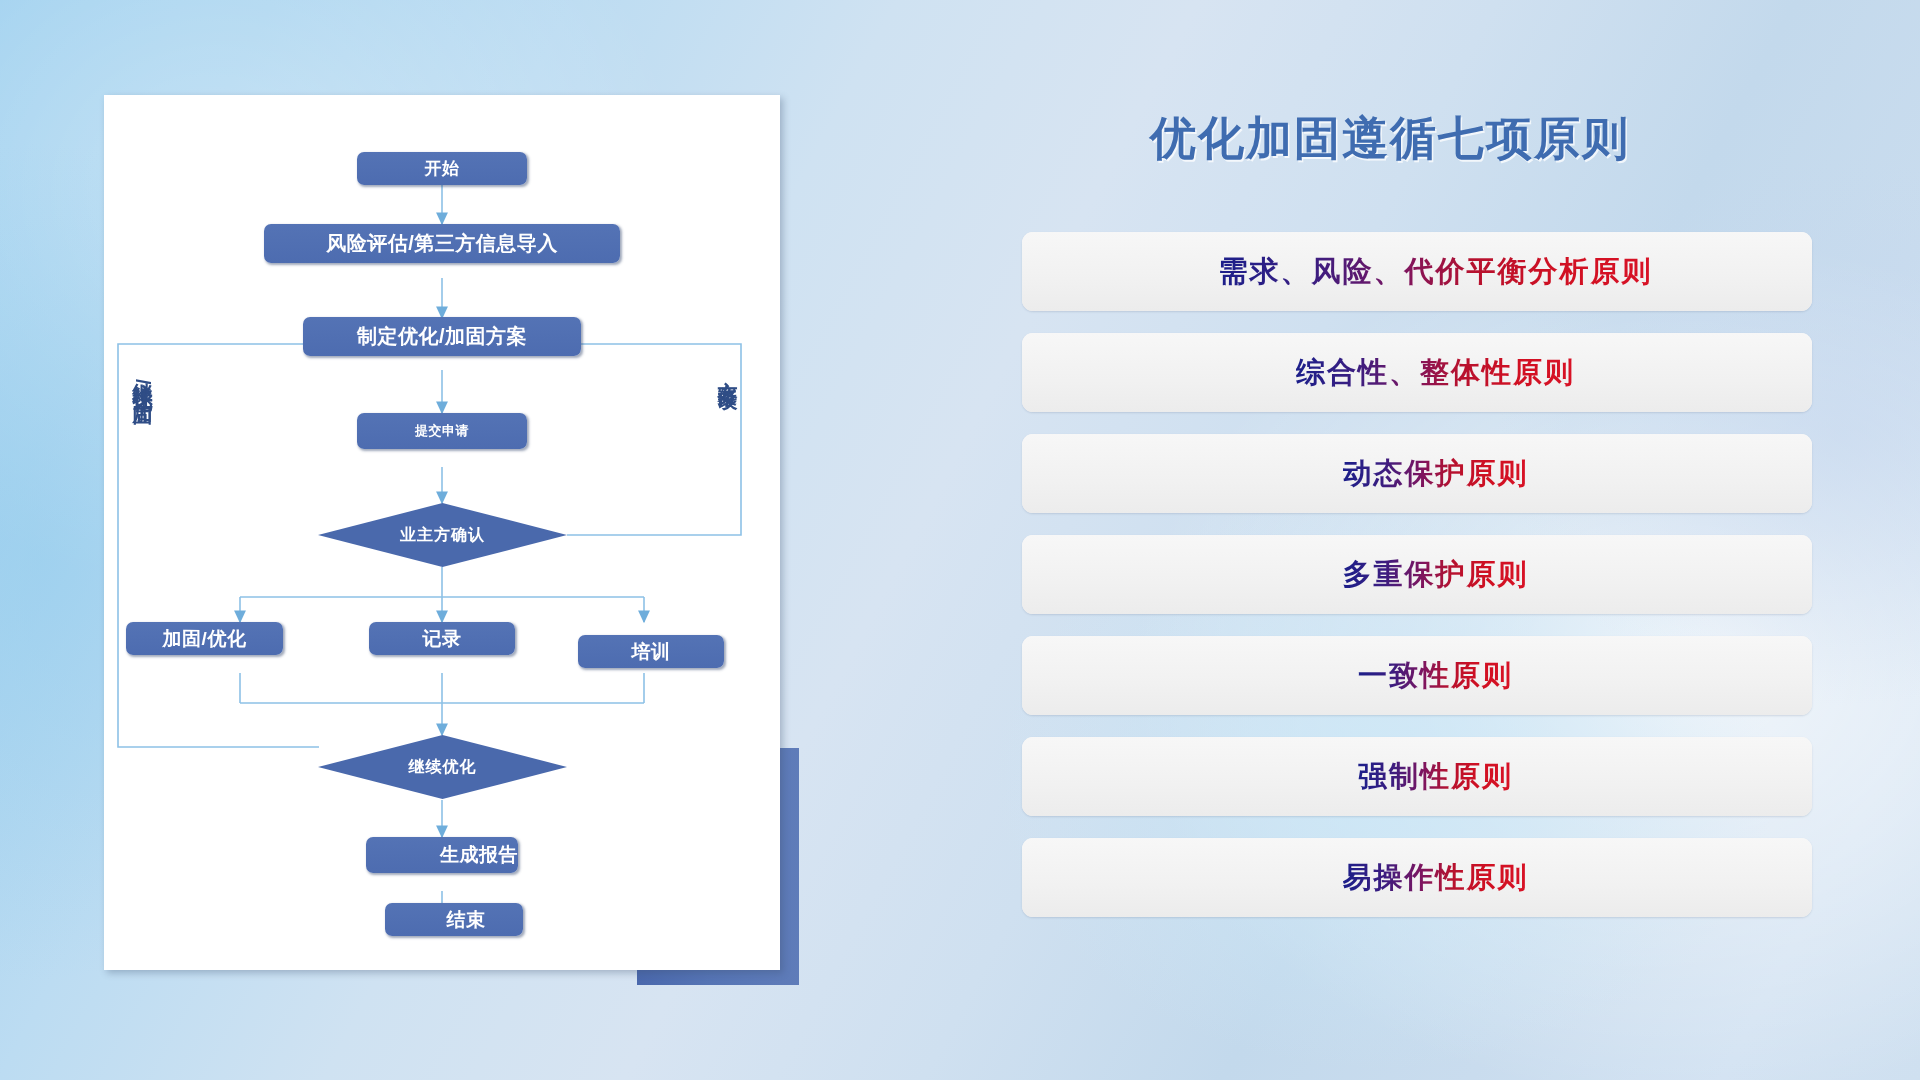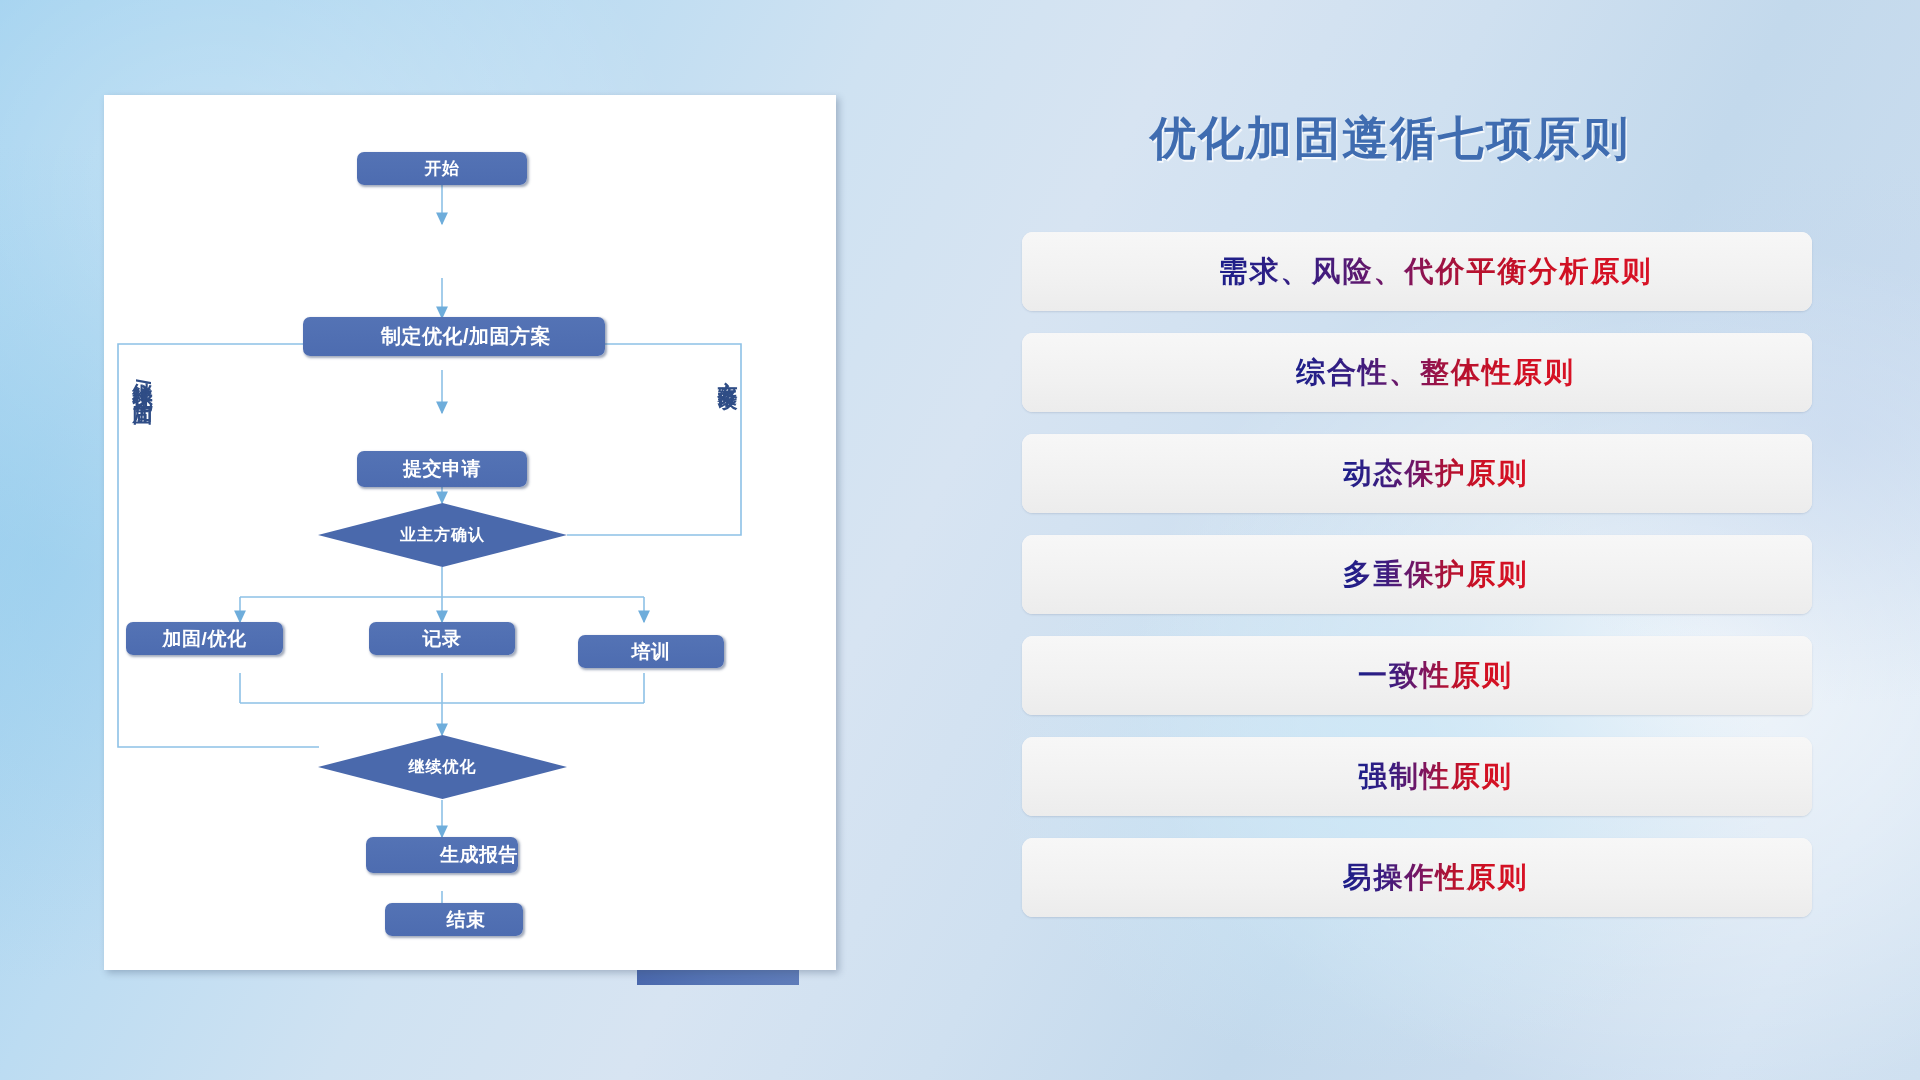--- a/index.html
+++ b/index.html
@@ -24,21 +24,21 @@
       radial-gradient(480px 380px at 96% 40%, rgba(196,214,238,.55) 0%, rgba(196,214,238,0) 72%),
       radial-gradient(420px 600px at 2% 52%, rgba(150,206,238,.55) 0%, rgba(150,206,238,0) 70%);
   }
 
   
   #accent-rect{
     position:absolute;left:637px;top:748px;width:162px;height:237px;
     background:linear-gradient(90deg,#4a68ac 0%,#5574b4 45%,#5f7cb9 100%);
   }
   #flow-card{
-    position:absolute;left:104px;top:95px;width:732px;height:875px;
+    position:absolute;left:104px;top:95px;width:676px;height:875px;
     background:#ffffff;
     box-shadow:3px 3px 7px rgba(60,80,110,.33);
   }
   #flow-svg{position:absolute;left:0;top:0;width:676px;height:875px;}
 
   .node{
     position:absolute;display:flex;align-items:center;justify-content:center;
     color:#ffffff;font-weight:bold;letter-spacing:.5px;
     background:linear-gradient(180deg,#5473b5 0%,#4d6cb0 100%);
     border-radius:7px;
@@ -133,26 +133,29 @@
       <path d="M338,705 L338,742" marker-end="url(#ar)"></path>
 
       <path d="M338,796 L338,831" marker-end="url(#ar)"></path>
     </g>
   </svg>
 
   <div class="node" style="left:253px;top:57px;width:170px;height:33px;font-size:17px;">
     <span>开始</span>
   </div>
 
-
-  <div class="node" style="left:199px;top:222px;width:278px;height:39px;font-size:20px;padding-left:24px;">
+  <div class="node" style="left:160px;top:129px;width:356px;height:39px;font-size:20px;">
+    <span>风险评估/第三方信息导入</span>
+  </div>
+
+  <div class="node" style="left:199px;top:222px;width:278px;height:39px;font-size:20px;">
     <span>制定优化/加固方案</span>
   </div>
 
-  <div class="node" style="left:253px;top:318px;width:170px;height:36px;font-size:19px;margin-top:38px;">
+  <div class="node" style="left:253px;top:318px;width:170px;height:36px;font-size:13px;">
     <span>提交申请</span>
   </div>
 
   <div class="diamond-wrap" style="left:214px;top:408px;width:249px;height:64px;">
     <svg viewBox="0 0 249 64" width="249" height="64">
       <polygon points="124.5,0 249,32 124.5,64 0,32" fill="#4a69ac"></polygon>
     </svg>
     <div class="dlabel">业主方确认</div>
   </div>
 

